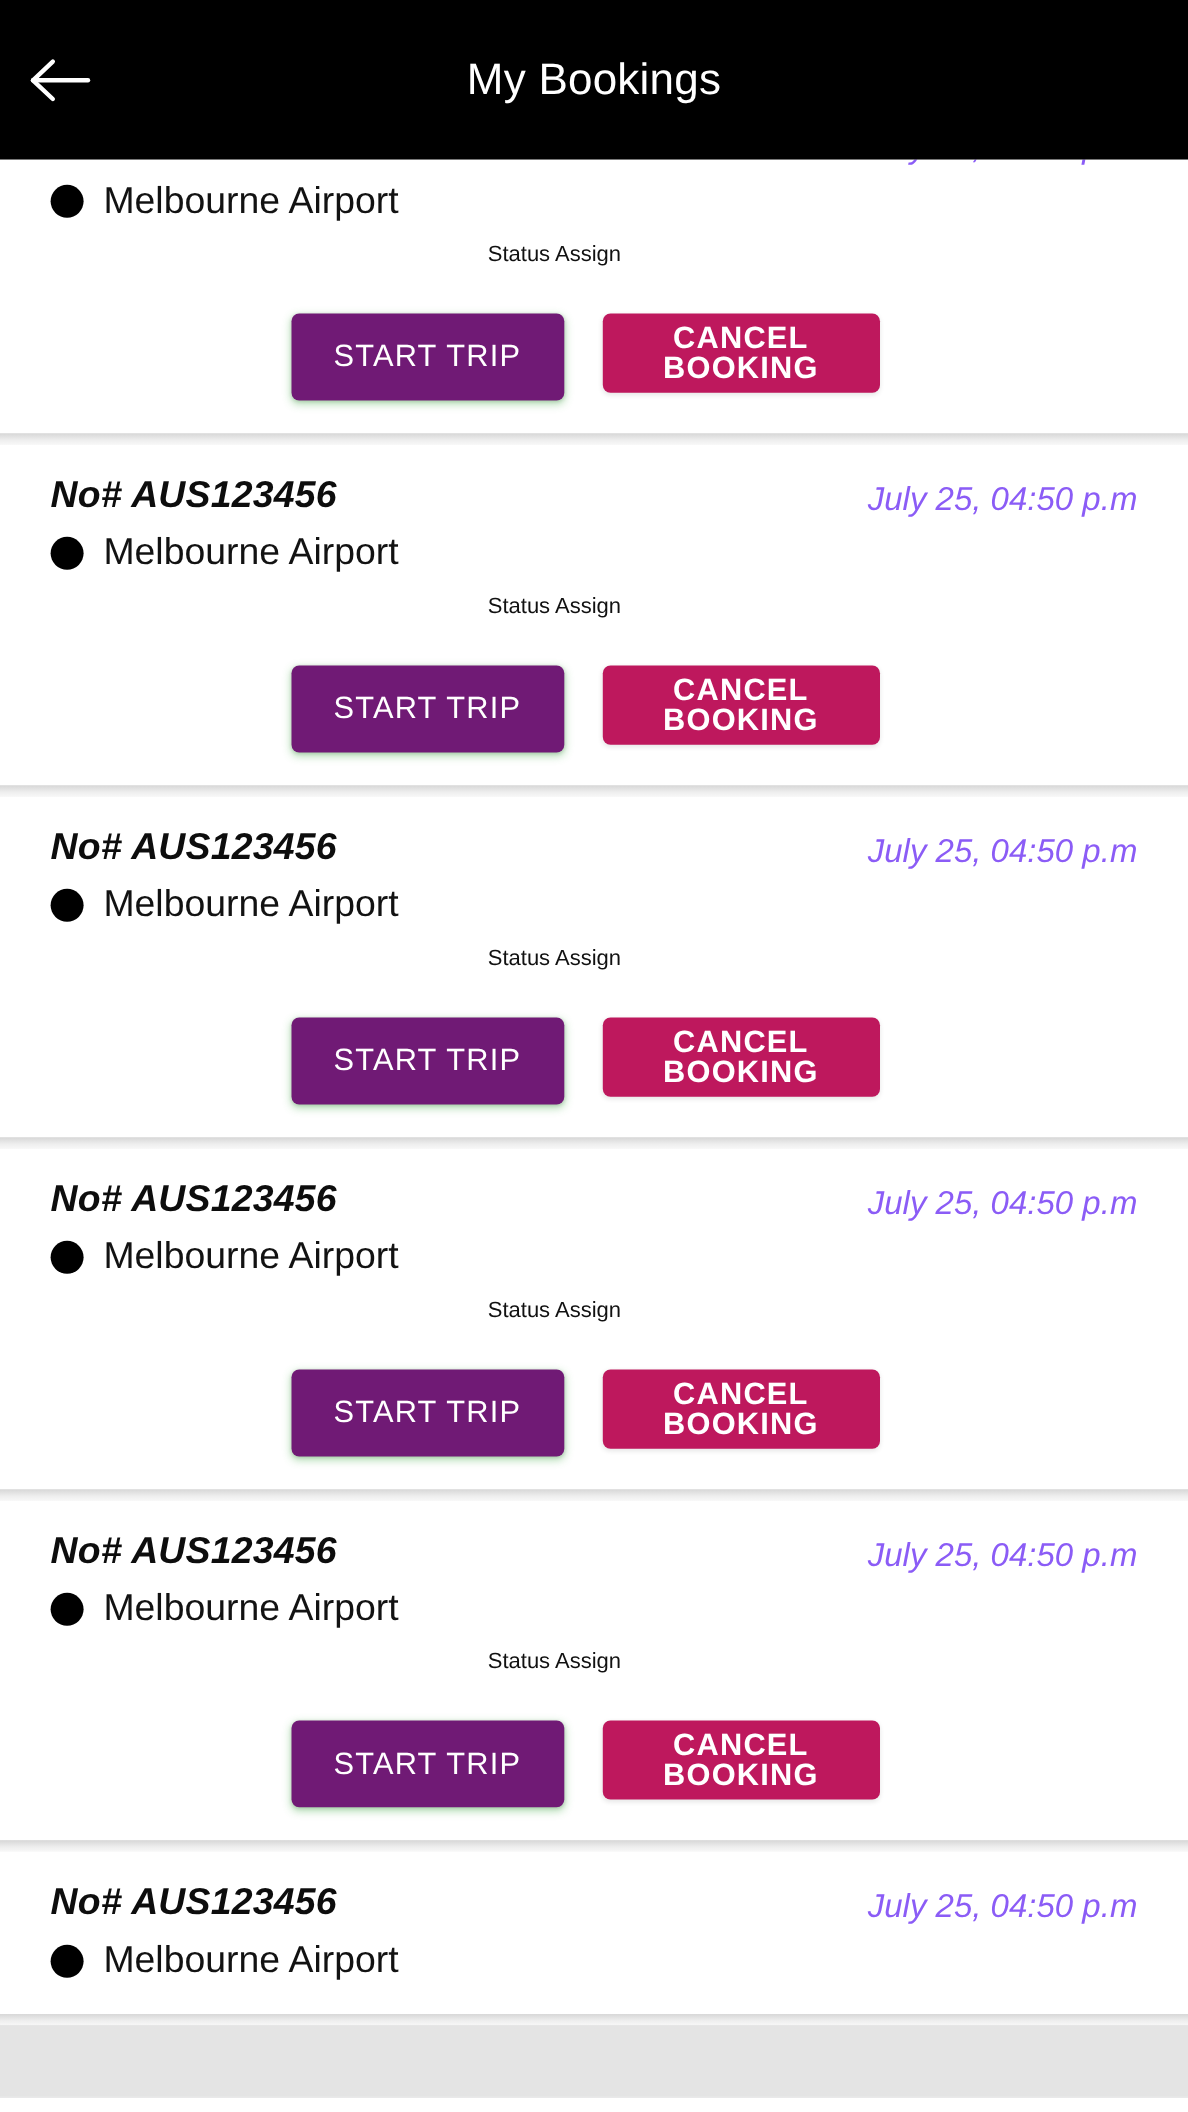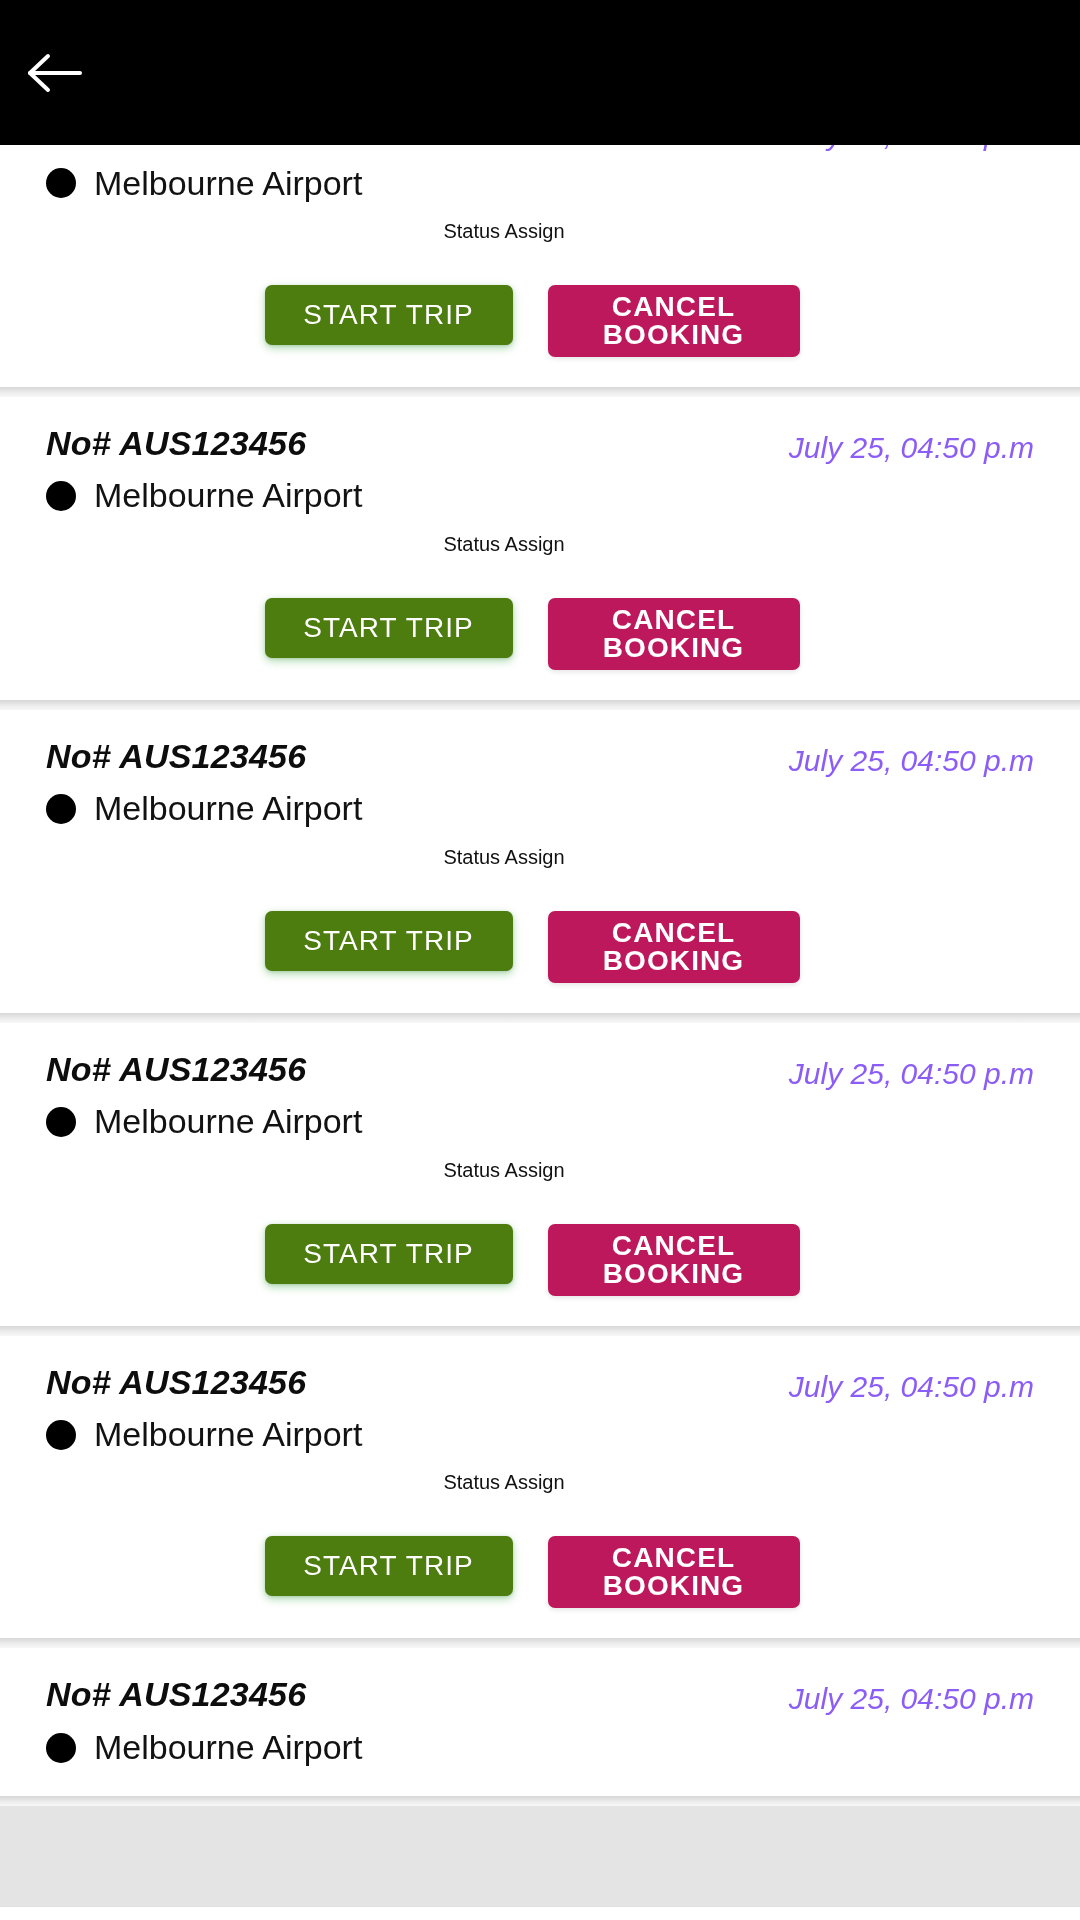--- a/index.html
+++ b/index.html
@@ -148,22 +148,22 @@
     letter-spacing:1.1px;
     border-radius:7px;
     cursor:pointer;
     line-height:1;
     display:flex;
     align-items:center;
     justify-content:center;
   }
   .btn-start {
     width:248px;
-    height:60px;
-    background:#4d7c0f;
+    height:79px;
+    background:#701a75;
     box-shadow:0 3px 8px rgba(76,175,80,0.45), 0 1px 3px rgba(0,0,0,0.12);
     text-align:right;
   }
   .btn-cancel {
     width:252px;
     height:72px;
     background:#be185d;
     box-shadow:0 2px 5px rgba(0,0,0,0.10);
     font-weight:bold;
   }
@@ -181,20 +181,21 @@
 
   <div class="appbar">
     <div class="back-btn">
       <span>
         <svg width="56" height="42" viewBox="0 0 56 42" fill="none" xmlns="http://www.w3.org/2000/svg">
           <path d="M3 21 H53" stroke="#ffffff" stroke-width="4" stroke-linecap="round"></path>
           <path d="M21 4 L3 21 L21 38" stroke="#ffffff" stroke-width="4" stroke-linecap="round" stroke-linejoin="round"></path>
         </svg>
       </span>
     </div>
+    <div class="appbar-title">My Bookings</div>
   </div>
 
   <div class="list">
     <div class="list-inner" id="list-inner">
         <div class="card">
     <div class="card-top">
       <div class="booking-no">No# AUS123456</div>
       <div class="booking-date">July 25, 04:50 p.m</div>
     </div>
     <div class="loc-row">

